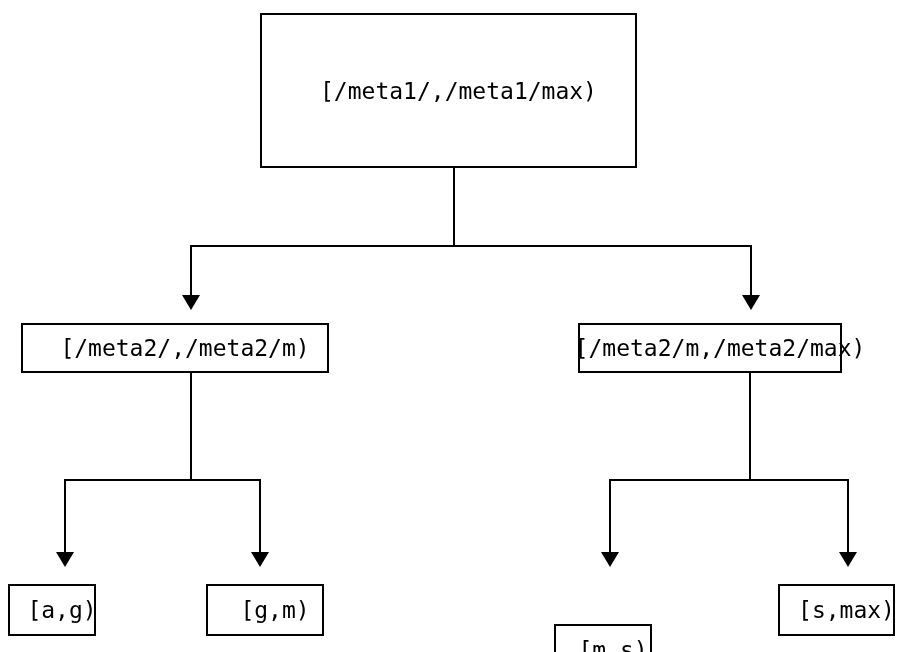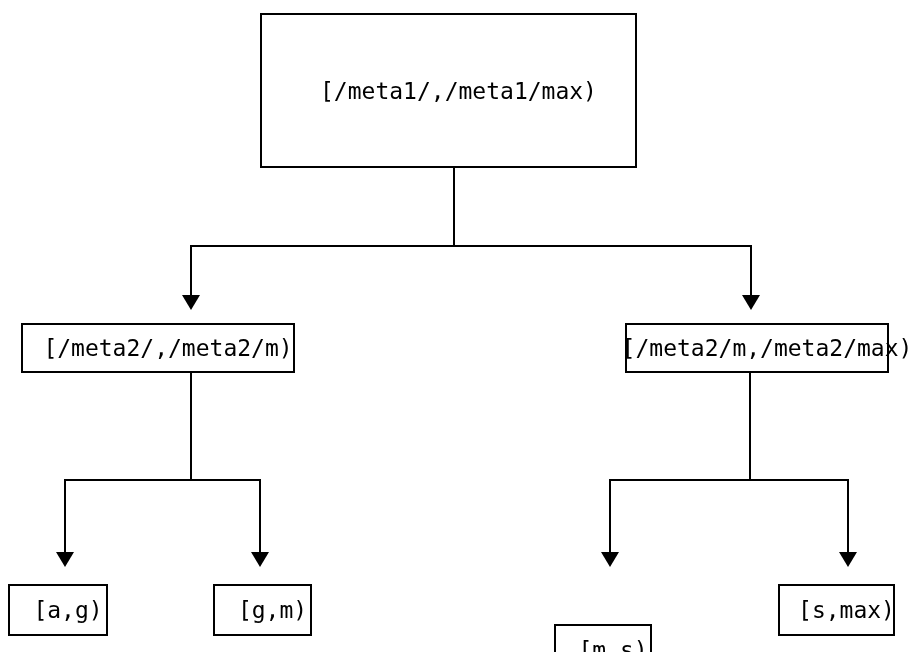--- a/index.html
+++ b/index.html
@@ -22,24 +22,24 @@
     border: 2px solid #000000;
     background: #ffffff;
     display: flex;
     align-items: center;
     justify-content: center;
     font-size: 23px;
     white-space: nowrap;
     padding-left: 20px;
   }
   .node-root   { left: 260px; top: 13px;  width: 377px; height: 155px; }
-  .node-l2a    { left: 21px;  top: 323px; width: 274px; height: 50px;  }
-  .node-l2b    { left: 578px; top: 323px; width: 264px; height: 50px; margin-left: 47px;  }
-  .node-l3a    { left: 8px;   top: 584px; width: 100px; height: 52px;  }
-  .node-l3b    { left: 213px; top: 584px; width: 99px;  height: 52px;  }
+  .node-l2a    { left: 21px;  top: 323px; width: 308px; height: 50px;  }
+  .node-l2b    { left: 578px; top: 323px; width: 264px; height: 50px;  }
+  .node-l3a    { left: 8px;   top: 584px; width: 88px; height: 52px;  }
+  .node-l3b    { left: 206px; top: 584px; width: 118px;  height: 52px;  }
   .node-l3c    { left: 554px; top: 584px; width: 98px;  height: 52px; margin-top: 40px;  }
   .node-l3d    { left: 778px; top: 584px; width: 117px; height: 52px;  }
 
   .line {
     position: absolute;
     background: #000000;
   }
   
   .e1-stem   { left: 453px; top: 168px; width: 2px;   height: 78px; }
   .e1-rail   { left: 190px; top: 245px; width: 562px; height: 2px;  }

